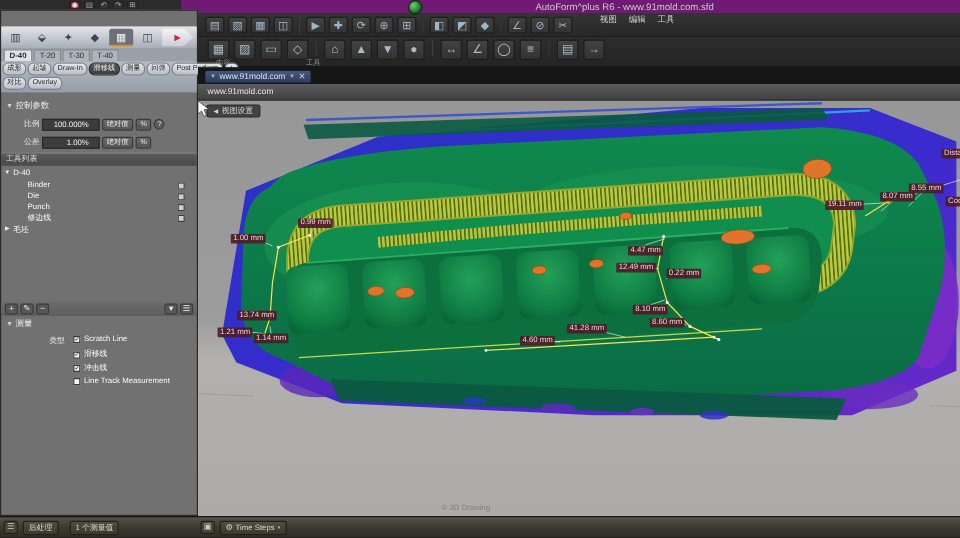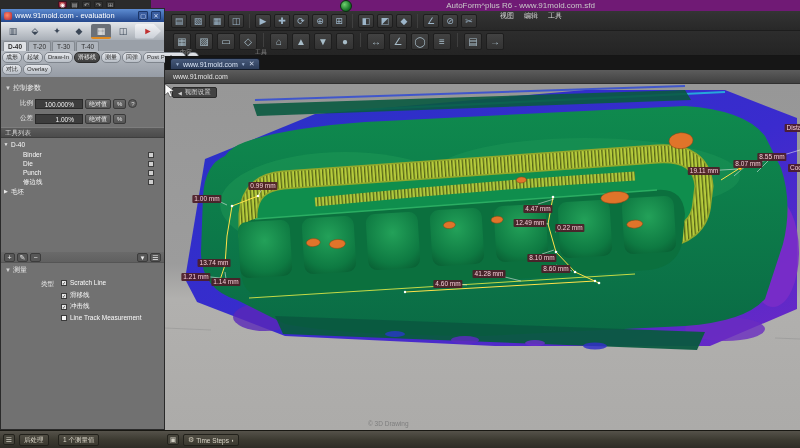--- a/index.html
+++ b/index.html
@@ -155,26 +155,20 @@
       <span class="tbtn">◯</span>
       <span class="tbtn">≡</span>
       <span class="tsep"></span>
       <span class="tbtn">▤</span>
       <span class="tbtn">→</span>
     </div>
   <span class="grp-label" style="left:180px;top:48px">内容</span>
   <span class="grp-label" style="left:255px;top:48px">工具</span>
 
   <div class="lwin">
-    <div class="lw-titlebar">
-      <span class="lw-ticon"></span>
-      <span class="lw-title">www.91mold.com - evaluation</span>
-      <span class="lw-tbtn">▢</span>
-      <span class="lw-tbtn">✕</span>
-    </div>
     <div class="lw-ribbon">
         <span class="rbtn">▥</span>
         <span class="rbtn">⬙</span>
         <span class="rbtn">✦</span>
         <span class="rbtn">◆</span>
         <span class="rbtn active">▦</span>
         <span class="rbtn">◫</span>
         <span class="rbtn arrow">►</span>
       </div>
     <div class="lw-stagetabs">

